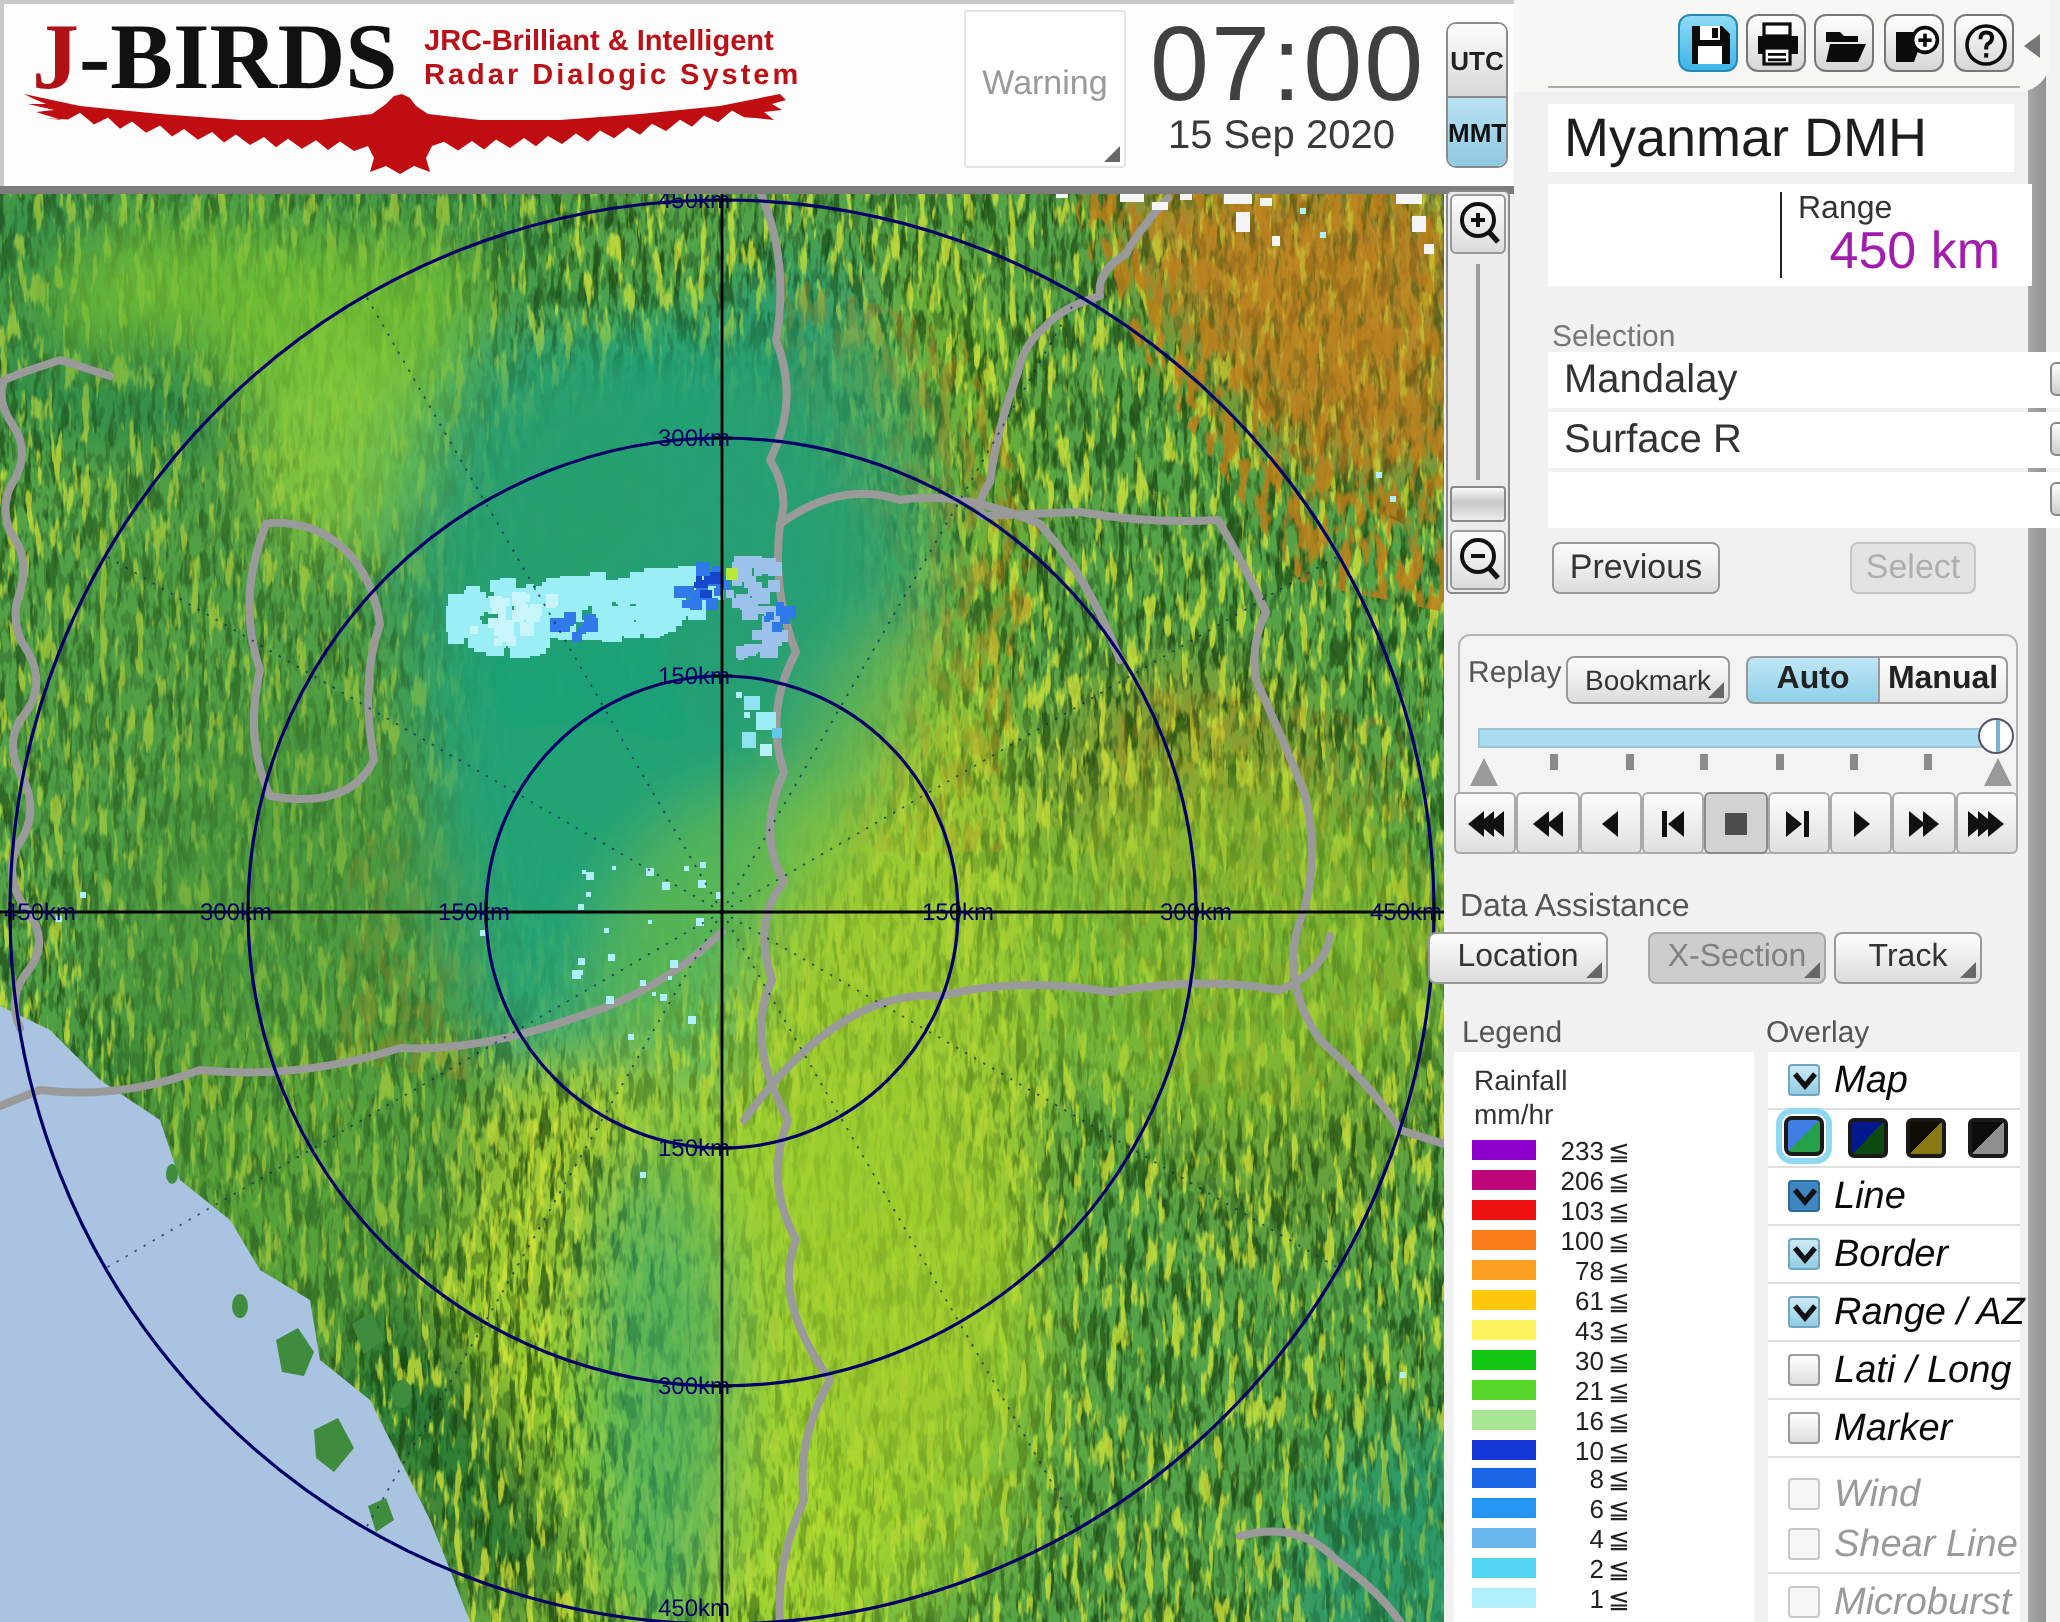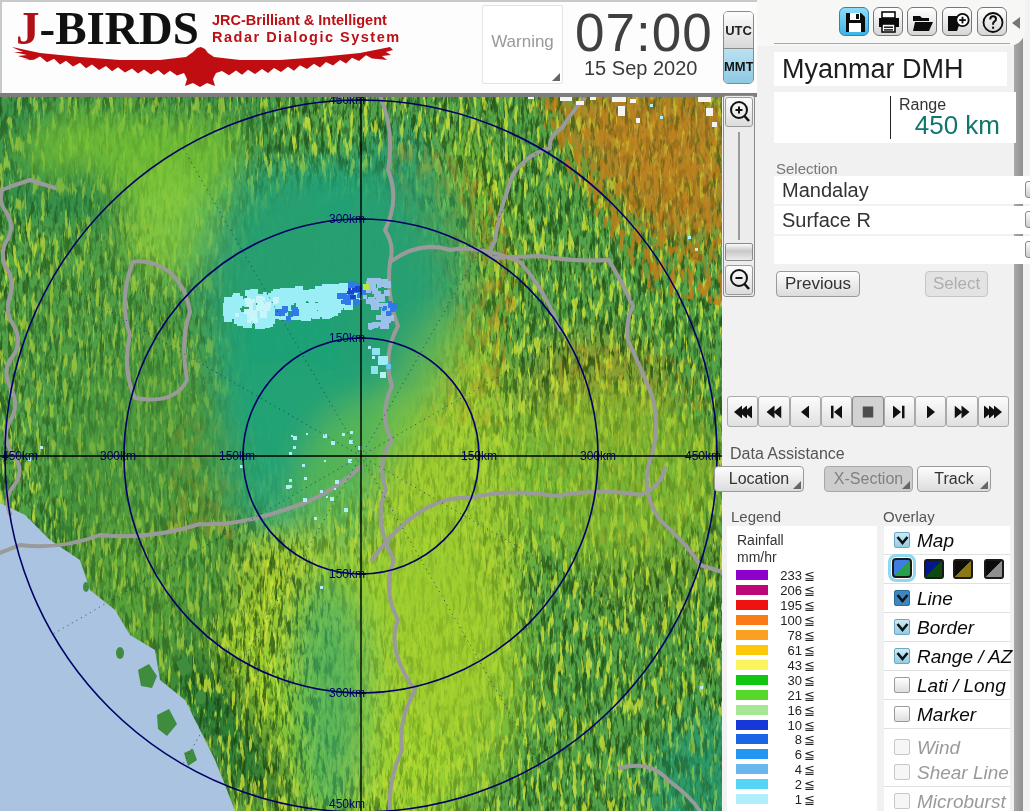--- a/index.html
+++ b/index.html
@@ -35,21 +35,21 @@
   border-radius:6px; background:linear-gradient(#ffffff,#d6d6d6); }
 .tbtn.sel { background:linear-gradient(#8edcf6,#3db4e8); border-color:#2a88b8; }
 .tbtn svg { position:absolute; left:3px; top:3px; }
 
 
 #mdmh { position:absolute; left:774px; top:52px; width:233px; height:34px; background:#fff;
   font-size:27px; color:#1d1d1d; padding-left:8px; line-height:34px; }
 #rangebox { position:absolute; left:774px; top:92px; width:242px; height:51px; background:#fff; }
 #rangediv { position:absolute; left:116px; top:4px; width:1px; height:43px; background:#222; }
 #rangelab { position:absolute; left:125px; top:4px; font-size:16px; color:#333; }
-#rangeval { position:absolute; right:16px; top:18px; font-size:26px; color:#0f766e; }
+#rangeval { position:absolute; right:16px; top:18px; font-size:26px; color:#a21caf; }
 #sellab { position:absolute; left:776px; top:160px; font-size:15px; color:#777; }
 .selrow { position:absolute; left:774px; width:270px; height:28px; background:#fff; }
 .selrow .txt { position:absolute; left:8px; top:3px; font-size:20px; color:#333; }
 .drop { position:absolute; right:2px; top:5px; width:17px; height:17px; border:1px solid #888;
   border-radius:3px; background:linear-gradient(#fff,#ccc); }
 .drop:after { content:""; position:absolute; left:4px; top:6px; width:0; height:0;
   border-left:4px solid transparent; border-right:4px solid transparent; border-top:6px solid #111; }
 .btn { position:absolute; border:1px solid #999; border-radius:4px;
   background:linear-gradient(#fdfdfd,#dcdcdc); color:#333; text-align:center; }
 #prevbtn { left:776px; top:271px; width:84px; height:26px; font-size:17px; line-height:24px; }
@@ -785,20 +785,36 @@
   <div class="selrow" style="top:206px;">
       <span class="txt">Surface R</span>
       <span class="drop"></span>
     </div>
   <div class="selrow" style="top:236px;">
       <span class="drop"></span>
     </div>
   <div class="btn" id="prevbtn">Previous</div>
   <div class="btn" id="selbtn">Select</div>
 
+  <div id="replaybox">
+    <div id="replaylab">Replay</div>
+    <div class="btn" id="bookmark">Bookmark<div class="cornertri"></div></div>
+    <div id="autob">Auto</div>
+      <div id="manualb">Manual</div>
+    <div id="strack"></div>
+      <div id="shandle"></div>
+    <div class="endtri" style="left:5px;"></div>
+      <div class="endtri" style="left:262px;"></div>
+    <div class="tick" style="left:45px;"></div>
+      <div class="tick" style="left:83px;"></div>
+    <div class="tick" style="left:120px;"></div>
+      <div class="tick" style="left:158px;"></div>
+    <div class="tick" style="left:195px;"></div>
+      <div class="tick" style="left:232px;"></div>
+  </div>
   <div id="pbrow">
       <div class="pb">
         <svg width="18" height="13" viewBox="0 0 18 13" fill="#111">
           <polygon points="0,6.5 8,0 8,13"></polygon>
           <polygon points="5,6.5 13,0 13,13"></polygon>
           <polygon points="10,6.5 18,0 18,13"></polygon>
         </svg>
       </div>
       <div class="pb">
         <svg width="15" height="13" viewBox="0 0 15 13" fill="#111">
@@ -858,21 +874,21 @@
   <div id="legbox">
     <div class="t1">Rainfall</div>
       <div class="t2">mm/hr</div>
     <div class="sw" style="top:44px;background:#8e00cc;"></div>
       <div class="swv" style="top:42px;">233</div>
       <div class="sws" style="top:42px;">≦</div>
     <div class="sw" style="top:59px;background:#bd0677;"></div>
       <div class="swv" style="top:57px;">206</div>
       <div class="sws" style="top:57px;">≦</div>
     <div class="sw" style="top:74px;background:#ee1310;"></div>
-      <div class="swv" style="top:72px;">195</div>
+      <div class="swv" style="top:72px;">103</div>
       <div class="sws" style="top:72px;">≦</div>
     <div class="sw" style="top:89px;background:#fa7c18;"></div>
       <div class="swv" style="top:87px;">100</div>
       <div class="sws" style="top:87px;">≦</div>
     <div class="sw" style="top:104px;background:#fca021;"></div>
       <div class="swv" style="top:102px;">78</div>
       <div class="sws" style="top:102px;">≦</div>
     <div class="sw" style="top:119px;background:#fdc70a;"></div>
       <div class="swv" style="top:117px;">61</div>
       <div class="sws" style="top:117px;">≦</div>

